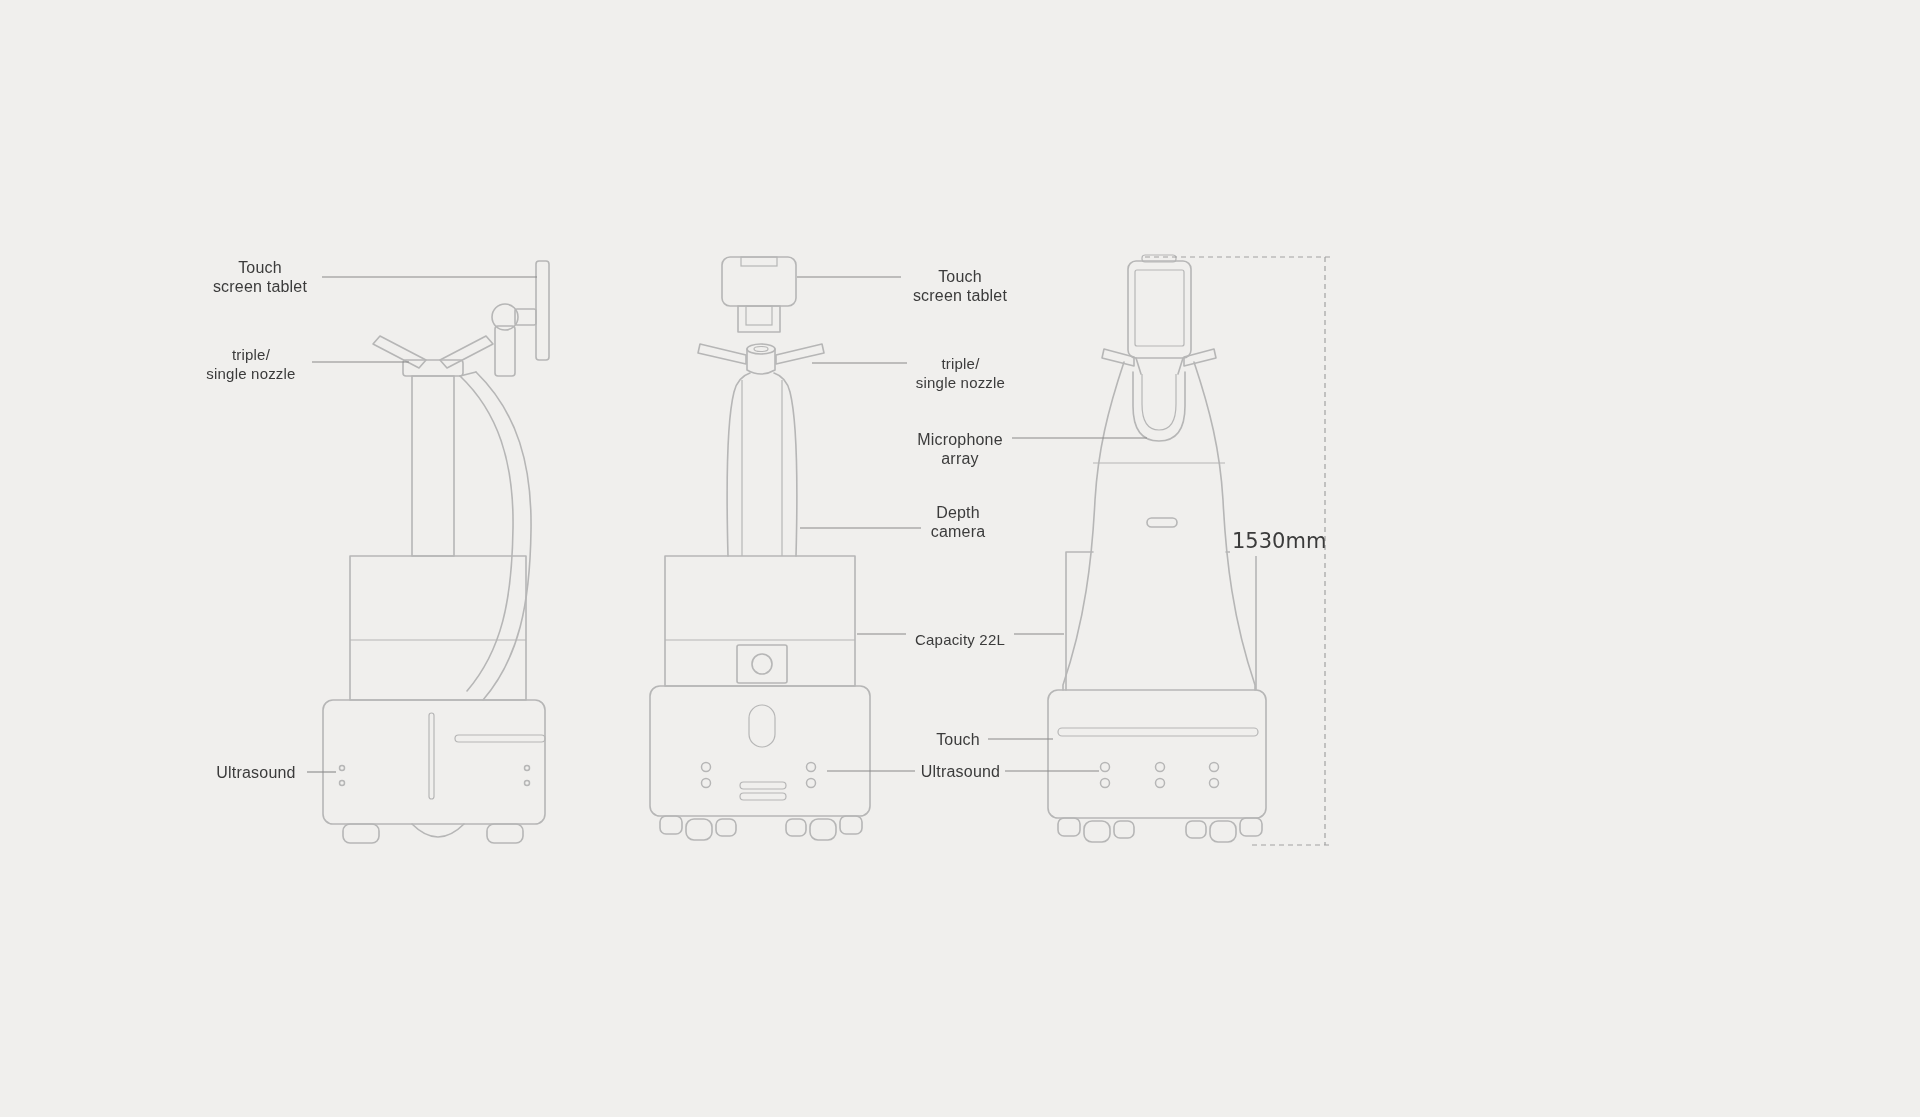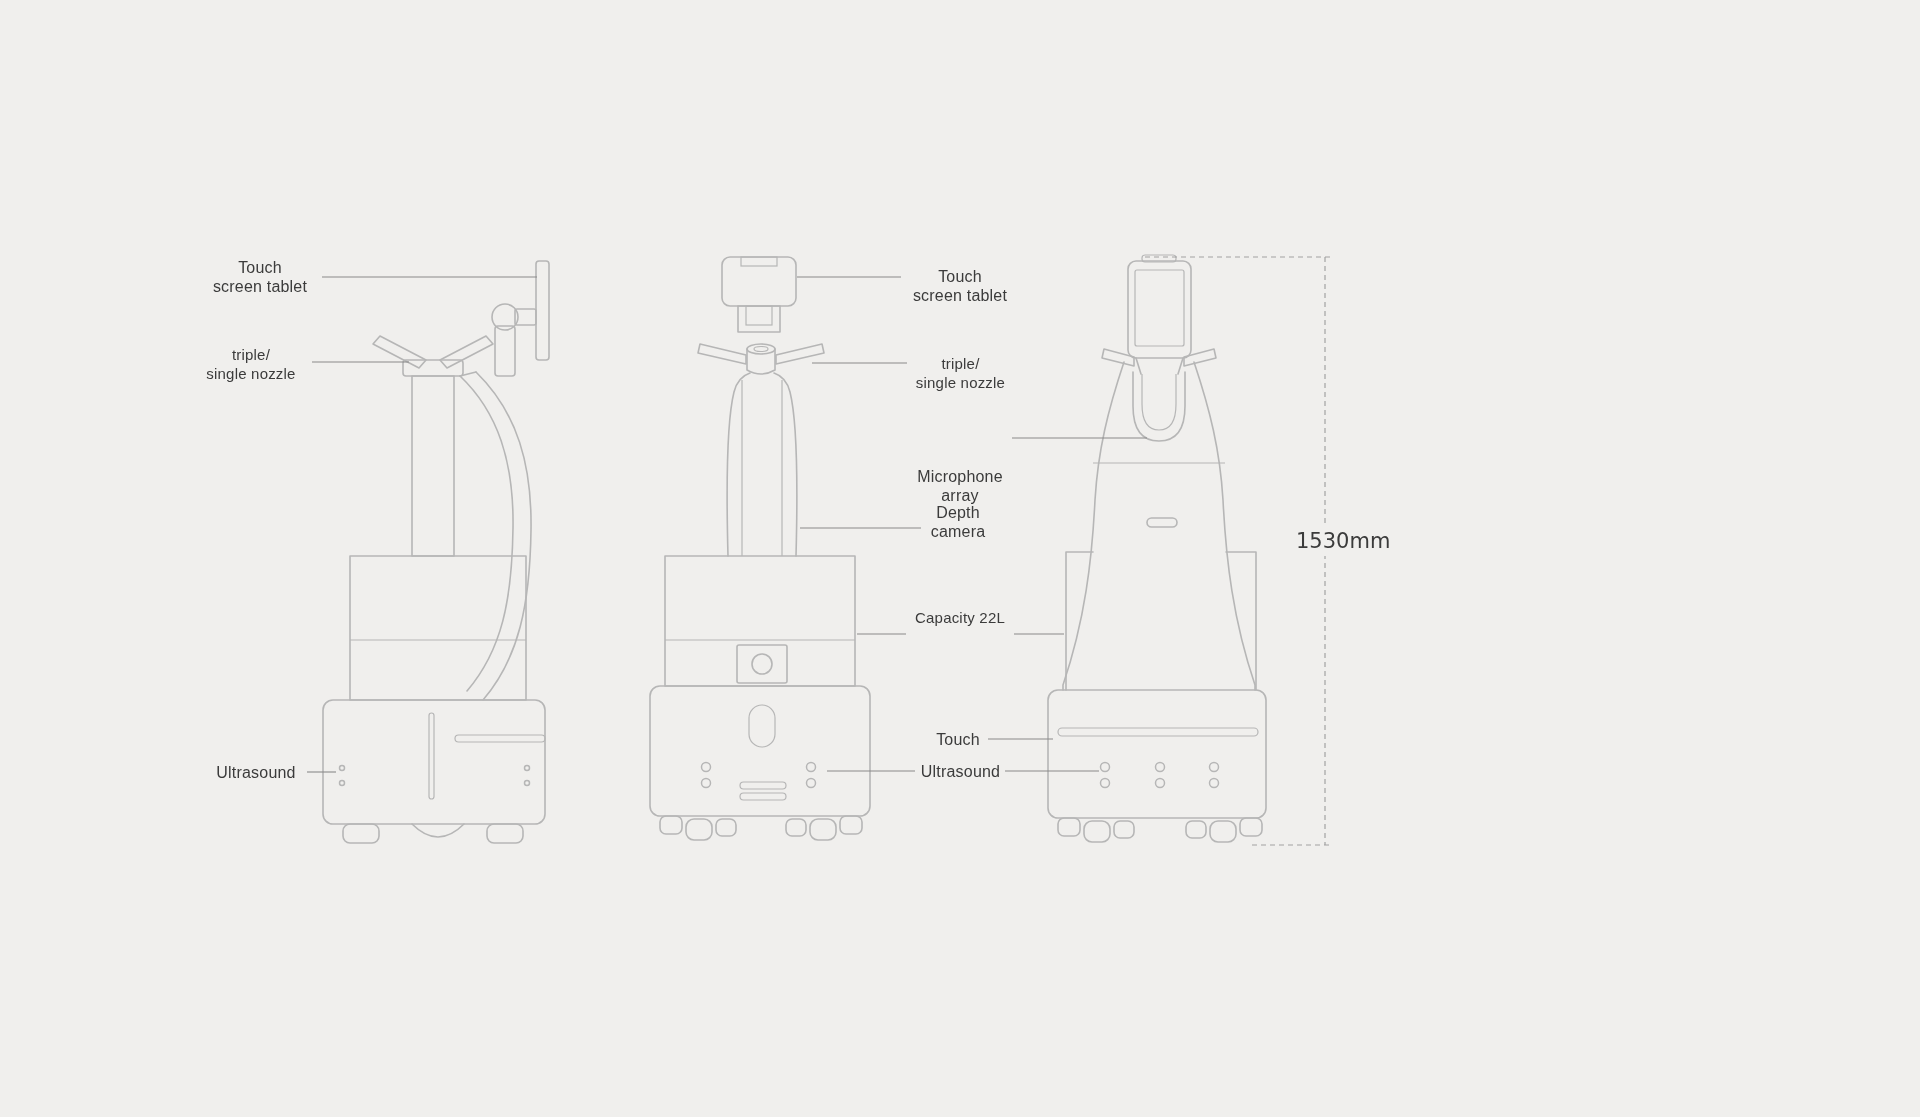--- a/index.html
+++ b/index.html
@@ -179,22 +179,22 @@
   <div class="label" style="left:205px; top:258px; width:110px;">Touch
 screen tablet</div>
   <div class="label small" style="left:195px; top:345px; width:112px;">triple/
 single nozzle</div>
   <div class="label" style="left:210px; top:763px; width:92px;">Ultrasound</div>
 
   <div class="label" style="left:905px; top:267px; width:110px;">Touch
 screen tablet</div>
   <div class="label small" style="left:908px; top:354px; width:105px;">triple/
 single nozzle</div>
-  <div class="label" style="left:905px; top:430px; width:110px;margin-top:37px;">Microphone
+  <div class="label" style="left:905px; top:430px; width:110px;">Microphone
 array</div>
   <div class="label" style="left:913px; top:503px; width:90px;">Depth
 camera</div>
-  <div class="label small" style="left:908px; top:608px; width:104px;">Capacity 22L</div>
+  <div class="label small" style="left:908px; top:630px; width:104px;">Capacity 22L</div>
   <div class="label" style="left:923px; top:730px; width:70px;">Touch</div>
   <div class="label" style="left:918px; top:762px; width:85px;">Ultrasound</div>
 
-  <div class="dim-label" style="left:1294px; top:526px; width:88px;">1530mm</div>
+  <div class="dim-label" style="left:1230px; top:526px; width:88px;">1530mm</div>
 </div>
 
 </body></html>

